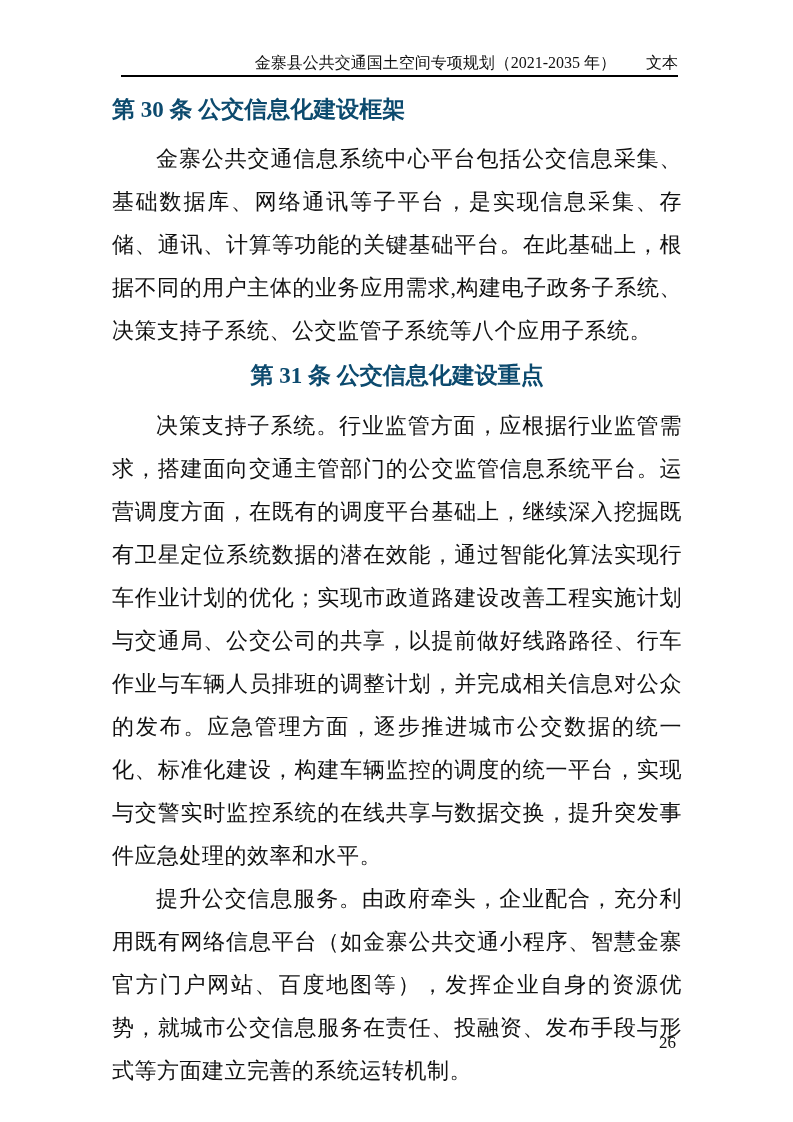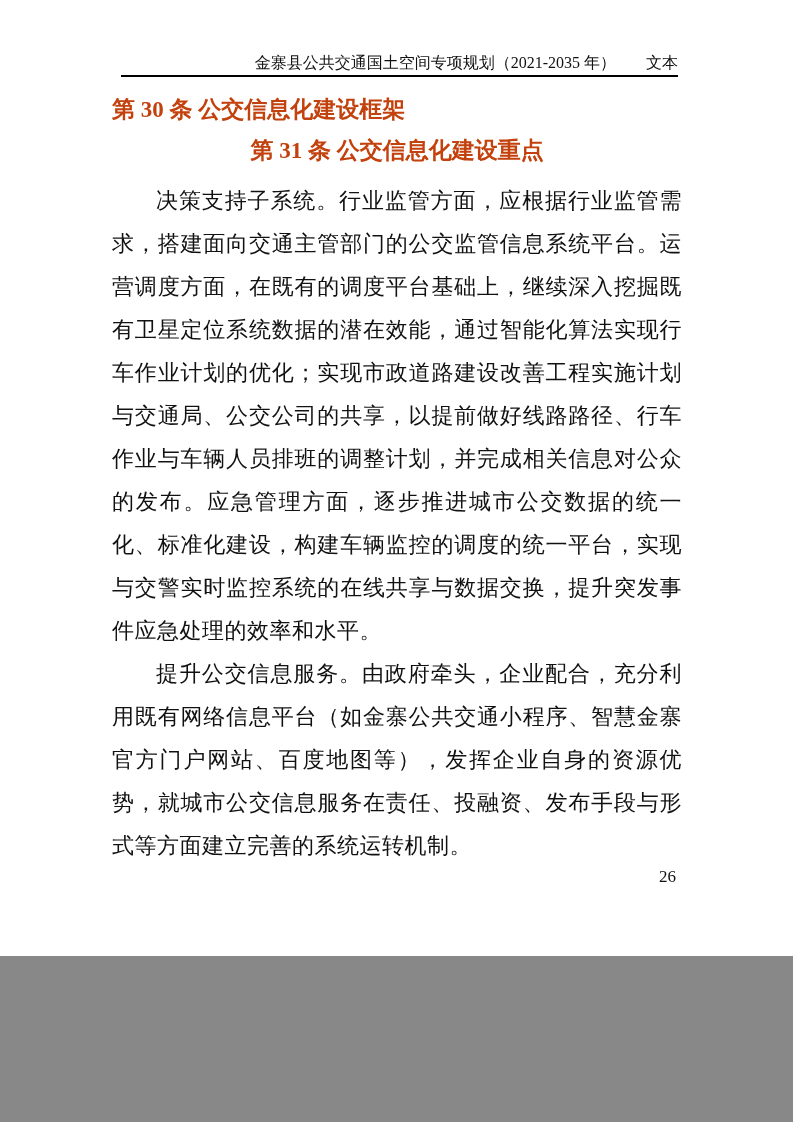--- a/index.html
+++ b/index.html
@@ -3,21 +3,21 @@
 <meta charset="utf-8">
 <style>
   html, body {
     margin: 0;
     padding: 0;
     background: #888;
   }
   .page {
     position: relative;
     width: 793px;
-    height: 956px;
+    height: 1122px;
     margin: 0 auto;
     background: #ffffff;
     color: #111111;
     font-family: "Liberation Serif", "DejaVu Serif", serif;
     overflow: hidden;
     box-sizing: border-box;
     padding: 54px 111px 0 112px;
   }
   .page-header {
     margin: 0 4px 0 9px;
@@ -30,21 +30,21 @@
   }
   .page-header .doc-type {
     display: inline-block;
     margin-left: 30px;
   }
   h2.article-heading {
     font-size: 23px;
     font-weight: bold;
     line-height: 28px;
     margin: 0;
-    color: #c2410c;
+    color: #0c4a6e;
   }
   h2.heading-30 { margin: 19px 0 13px 0; }
   h2.heading-31 { margin: 10px 0 14px 0; text-align: center; }
   p.body-paragraph {
     font-size: 22px;
     line-height: 43px;
     margin: 0;
     text-align: justify;
     text-justify: inter-character;
     text-indent: 2em;
@@ -62,20 +62,21 @@
 <body>
 
 <div class="page">
 
   <div class="page-header">
     <span class="running-title">金寨县公共交通国土空间专项规划（2021-2035 年）</span><span class="doc-type">文本</span>
   </div>
 
   <h2 class="article-heading heading-30">第 30 条 公交信息化建设框架</h2>
 
+  <p class="body-paragraph">金寨公共交通信息系统中心平台包括公交信息采集、基础数据库、网络通讯等子平台，是实现信息采集、存储、通讯、计算等功能的关键基础平台。在此基础上，根据不同的用户主体的业务应用需求,构建电子政务子系统、决策支持子系统、公交监管子系统等八个应用子系统。</p>
 
   <h2 class="article-heading heading-31">第 31 条 公交信息化建设重点</h2>
 
   <p class="body-paragraph">决策支持子系统。行业监管方面，应根据行业监管需求，搭建面向交通主管部门的公交监管信息系统平台。运营调度方面，在既有的调度平台基础上，继续深入挖掘既有卫星定位系统数据的潜在效能，通过智能化算法实现行车作业计划的优化；实现市政道路建设改善工程实施计划与交通局、公交公司的共享，以提前做好线路路径、行车作业与车辆人员排班的调整计划，并完成相关信息对公众的发布。应急管理方面，逐步推进城市公交数据的统一化、标准化建设，构建车辆监控的调度的统一平台，实现与交警实时监控系统的在线共享与数据交换，提升突发事件应急处理的效率和水平。</p>
 
   <p class="body-paragraph">提升公交信息服务。由政府牵头，企业配合，充分利用既有网络信息平台（如金寨公共交通小程序、智慧金寨官方门户网站、百度地图等），发挥企业自身的资源优势，就城市公交信息服务在责任、投融资、发布手段与形式等方面建立完善的系统运转机制。</p>
 
   <div class="page-number">26</div>
 
 </div>

